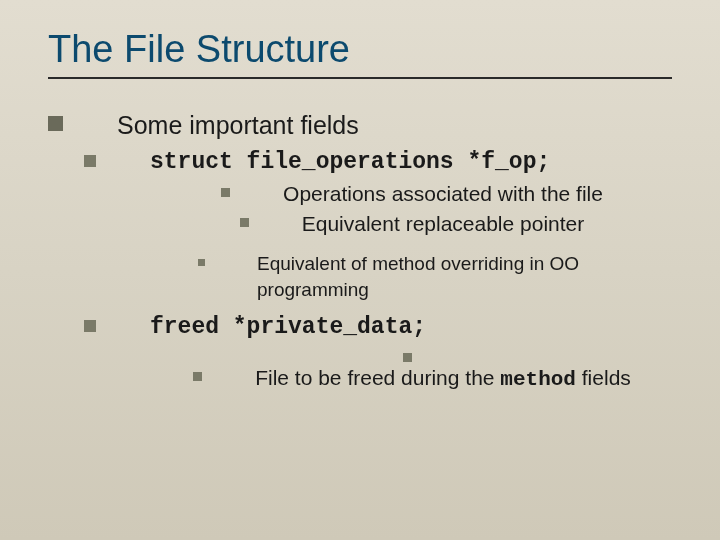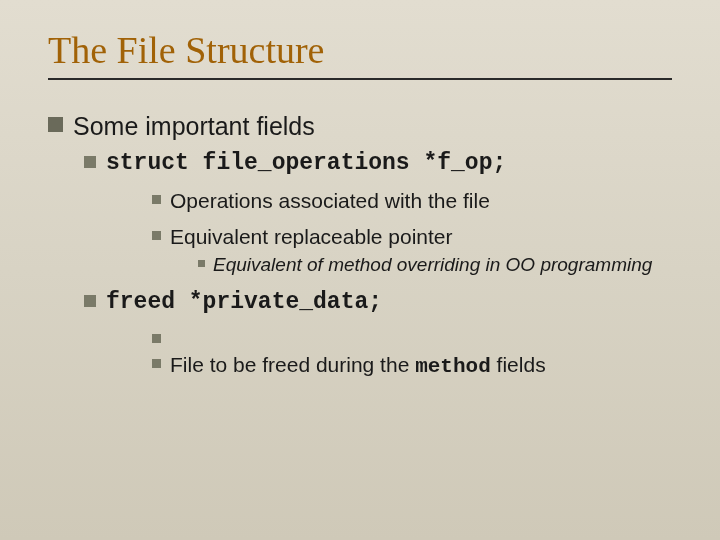--- a/index.html
+++ b/index.html
@@ -10,54 +10,55 @@
     overflow: hidden;
   }
   body {
     background: linear-gradient(to bottom, #e2ddd0 0%, #d8d3c4 50%, #cfc9b8 100%);
     font-family: Arial, Helvetica, sans-serif;
     color: #1a1a1a;
     box-sizing: border-box;
     padding: 28px 48px 0 48px;
   }
   .title {
-    font-family: Liberation Serif, serif;
+    font-family: Liberation Sans, sans-serif;
     font-size: 38px;
-    color: #a16207;
+    color: #0c4a6e;
     margin: 0 0 6px 0;
     font-weight: 400;
   }
   .rule {
     border: none;
     border-top: 2px solid #2a2a2a;
     margin: 0 0 30px 0;
   }
   .bullet-row {
     display: flex;
     align-items: flex-start;
     line-height: 1.35;
+    gap: 44px;
   }
   .sq {
     display: inline-block;
     flex: 0 0 auto;
   }
   
   .lvl1 { margin-left: 0; margin-bottom: 4px; }
   .lvl1 .sq { width: 15px; height: 15px; background: #6a6a5a; margin-top: 7px; margin-right: 10px; }
   .lvl1 .txt { font-size: 25px; }
   
   .lvl2 { margin-left: 36px; margin-bottom: 2px; margin-top: 2px;}
   .lvl2 .sq { width: 12px; height: 12px; background: #7a7a68; margin-top: 8px; margin-right: 10px; }
   .lvl2 .txt { font-size: 23px; }
   
-  .lvl3 { margin-left: 104px; margin-bottom: 1px; margin-top: 8px;}
+  .lvl3 { margin-left: 104px; margin-bottom: 1px; margin-top: 2px; justify-content: center;}
   .lvl3 .sq { width: 9px; height: 9px; background: #7a7a68; margin-top: 8px; margin-right: 9px; }
   .lvl3 .txt { font-size: 21px; }
   
-  .lvl4 { margin-left: 150px; margin-bottom: 1px; margin-top: 1px; font-style: italic;}
+  .lvl4 { margin-left: 150px; margin-bottom: 1px; margin-top: 13px;}
   .lvl4 .sq { width: 7px; height: 7px; background: #7a7a68; margin-top: 8px; margin-right: 8px; }
   .lvl4 .txt { font-size: 19px; }
   .code { font-family: "Courier New", Courier, monospace; font-weight: bold; }
   .gap { height: 6px; }
 </style>
 </head>
 <body>
 
 <h1 class="title">The File Structure</h1>
 <hr class="rule">

